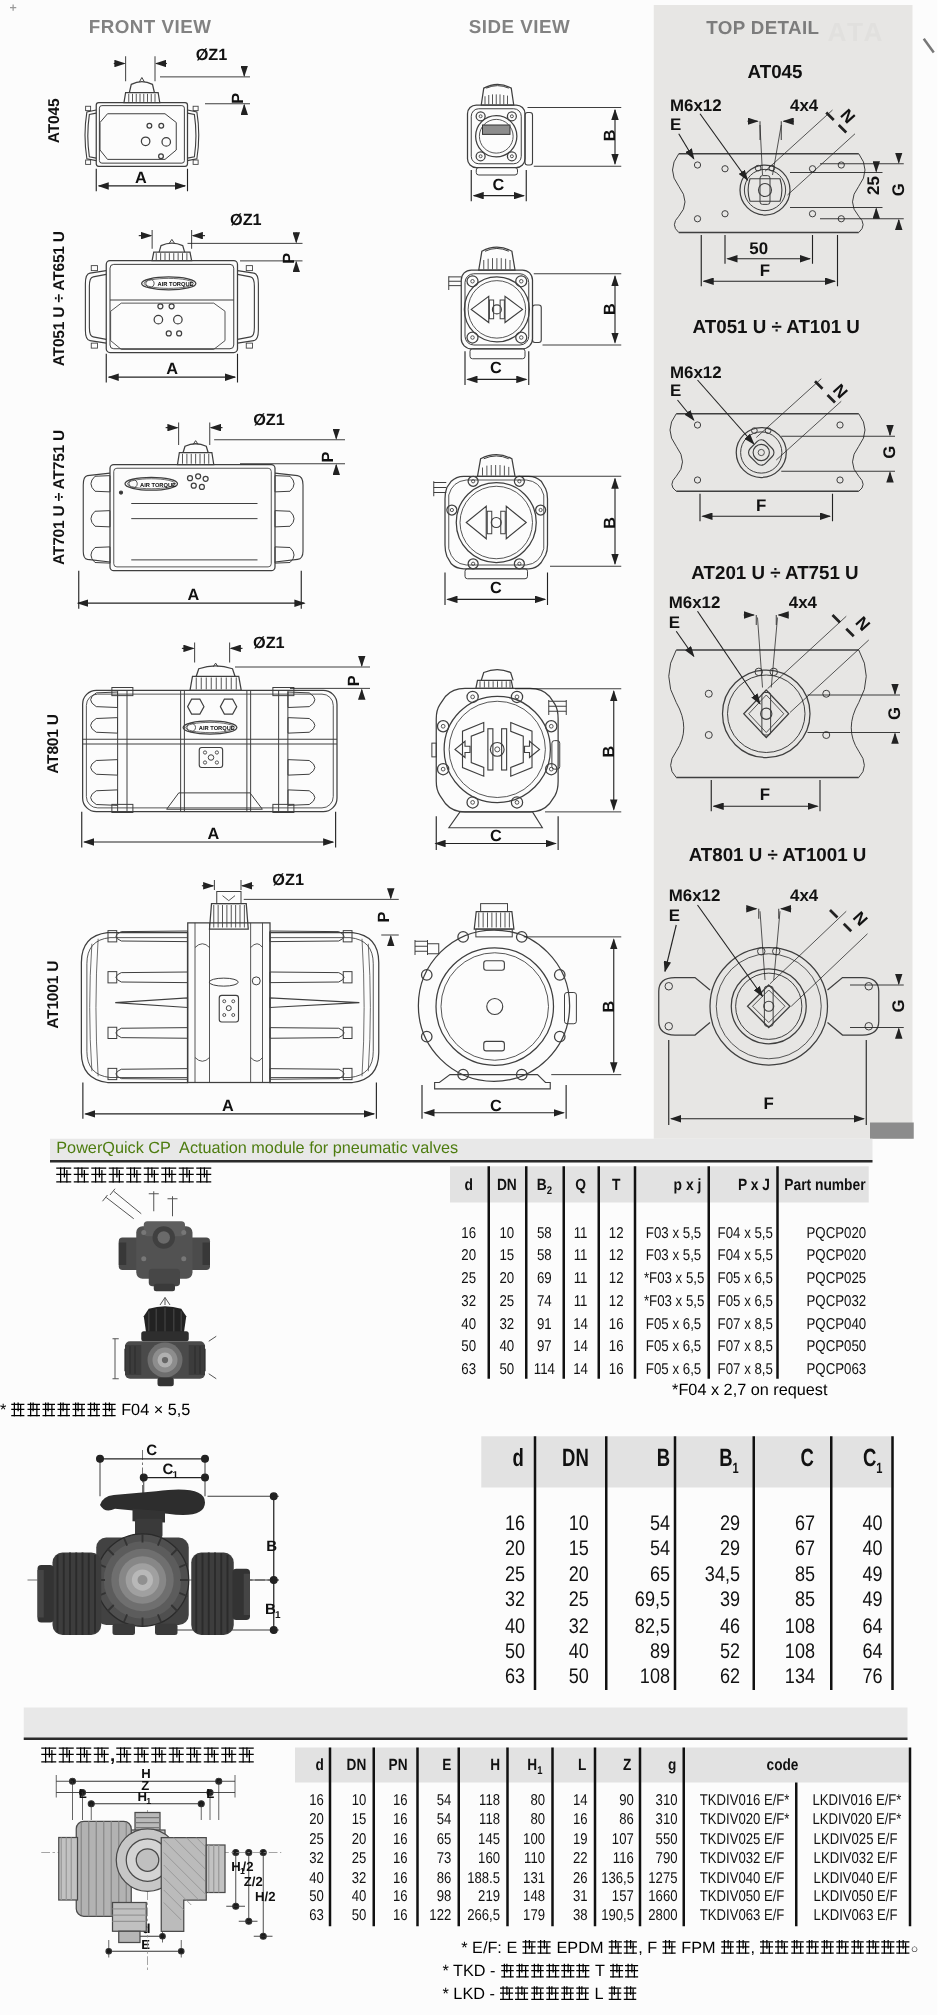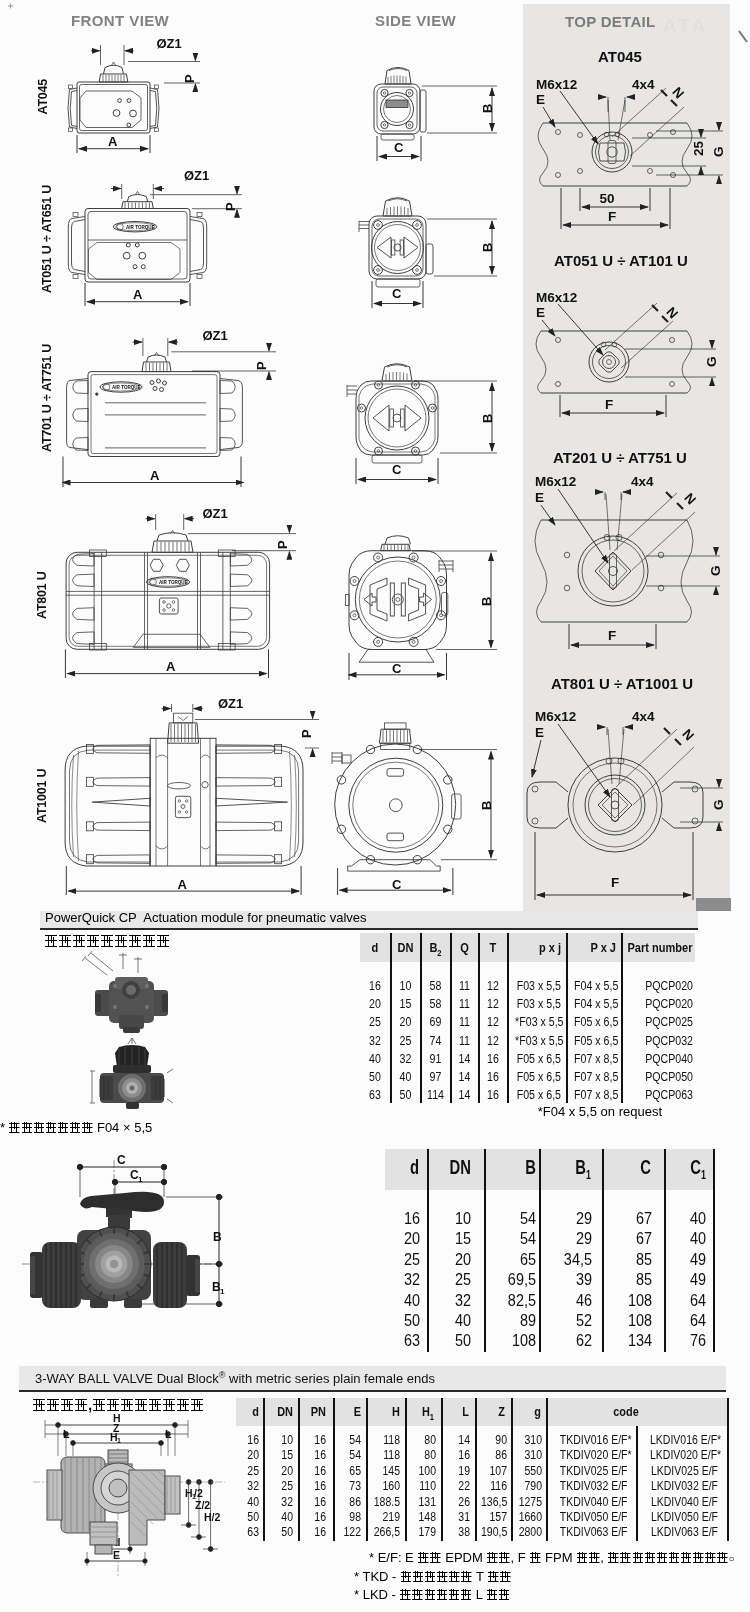--- a/index.html
+++ b/index.html
@@ -690,21 +690,21 @@
       </g>
       <g fill="#111" stroke="none" font-size="13.5" font-weight="bold">
         <text x="615" y="887" text-anchor="middle">F</text>
         <text x="714" y="811" transform="rotate(-90 718,806)">G</text>
       </g>
     </g>
   </g>
 </svg>
 
 <div class="abs strip" style="left:40px;top:911px;width:658px;height:17px;"></div>
-<div class="abs" style="left:45px;top:910px;font-size:13px;color:#000000;">PowerQuick CP&nbsp; Actuation module for pneumatic valves</div>
+<div class="abs" style="left:45px;top:910px;font-size:13px;color:#4d7c0f;">PowerQuick CP&nbsp; Actuation module for pneumatic valves</div>
 <div class="abs" style="left:44px;top:932px;font-size:15px;font-weight:bold;color:#111;"><i class="z"></i><i class="z"></i><i class="z"></i><i class="z"></i><i class="z"></i><i class="z"></i><i class="z"></i><i class="z"></i><i class="z"></i></div>
 
 <div class="abs" style="left:360px;top:933px;width:335px;height:29px;background:#e2e2e2;"></div>
 
 <div class="abs" style="left:390px;top:933px;width:1.5px;height:170px;background:#111;"></div>
 <div class="abs" style="left:420px;top:933px;width:1.5px;height:170px;background:#111;"></div>
 <div class="abs" style="left:450px;top:933px;width:1.5px;height:170px;background:#111;"></div>
 <div class="abs" style="left:478px;top:933px;width:1.5px;height:170px;background:#111;"></div>
 <div class="abs" style="left:507px;top:933px;width:1.5px;height:170px;background:#111;"></div>
 <div class="abs" style="left:566px;top:933px;width:1.5px;height:170px;background:#111;"></div>
@@ -952,24 +952,23 @@
     <path d="M106,64 l34,34 M106,74 l34,34 M106,84 l28,28 M106,94 l22,22 M106,104 l16,16 M106,114 l14,14 M114,62 l26,26 M124,62 l16,16 M132,62 l8,8" stroke="#949494" stroke-width=".7" fill="none"></path>
     <rect x="140" y="68" width="15" height="38" fill="#c2c2c2"></rect>
     <path d="M142,68 v38 M146,68 v38 M150,68 v38" stroke="#999" fill="none"></path>
 
     <rect x="65" y="114" width="27" height="23" fill="#c0c0c0"></rect>
     <path d="M65,119 h27 M65,124 h27 M65,129 h27" stroke="#959595" fill="none"></path>
     <rect x="70" y="137" width="17" height="9" fill="#b5b5b5"></rect>
   </g>
 </svg>
 
-<div class="abs" style="left:0px;top:1104px;width:662px;text-align:right;font-size:13px;">*F04 x 5,5 on request</div>
+<div class="abs" style="left:0px;top:1104px;width:662px;text-align:right;font-size:13px;">*F04 x 2,7 on request</div>
 <div class="abs" style="left:0px;top:1120px;width:694px;text-align:left;font-size:13px;">* <i class="z zs"></i><i class="z zs"></i><i class="z zs"></i><i class="z zs"></i><i class="z zs"></i><i class="z zs"></i><i class="z zs"></i> F04 × 5,5</div>
 
 <div class="abs strip" style="left:19px;top:1366px;width:707px;height:24px;"></div>
-<div class="abs" style="left:35px;top:1370px;font-size:13px;color:#111;">3-WAY BALL VALVE Dual Block<sup style="font-size:9px">®</sup> with metric series plain female ends</div>
 <div class="abs" style="left:32px;top:1396px;font-size:15px;font-weight:bold;color:#111;"><i class="z"></i><i class="z"></i><i class="z"></i><i class="z"></i><span style="letter-spacing:-2px">,&nbsp;</span><i class="z"></i><i class="z"></i><i class="z"></i><i class="z"></i><i class="z"></i><i class="z"></i><i class="z"></i><i class="z"></i></div>
 
 <div class="abs" style="left:369px;top:1550px;font-size:13px;">* E/F: E <i class="z zs"></i><i class="z zs"></i> EPDM <i class="z zs"></i><i class="z zs"></i><span>, </span>F <i class="z zs"></i> FPM <i class="z zs"></i><i class="z zs"></i><span>, </span><i class="z zs"></i><i class="z zs"></i><i class="z zs"></i><i class="z zs"></i><i class="z zs"></i><i class="z zs"></i><i class="z zs"></i><i class="z zs"></i><i class="z zs"></i><i class="z zs"></i><span style="font-size:10px">○</span></div>
 <div class="abs" style="left:354px;top:1569px;font-size:13px;">* TKD - <i class="z zs"></i><i class="z zs"></i><i class="z zs"></i><i class="z zs"></i><i class="z zs"></i><i class="z zs"></i> T <i class="z zs"></i><i class="z zs"></i></div>
 <div class="abs" style="left:354px;top:1587px;font-size:13px;">* LKD - <i class="z zs"></i><i class="z zs"></i><i class="z zs"></i><i class="z zs"></i><i class="z zs"></i><i class="z zs"></i> L <i class="z zs"></i><i class="z zs"></i></div>
 
 </div>
 
 </body></html>

